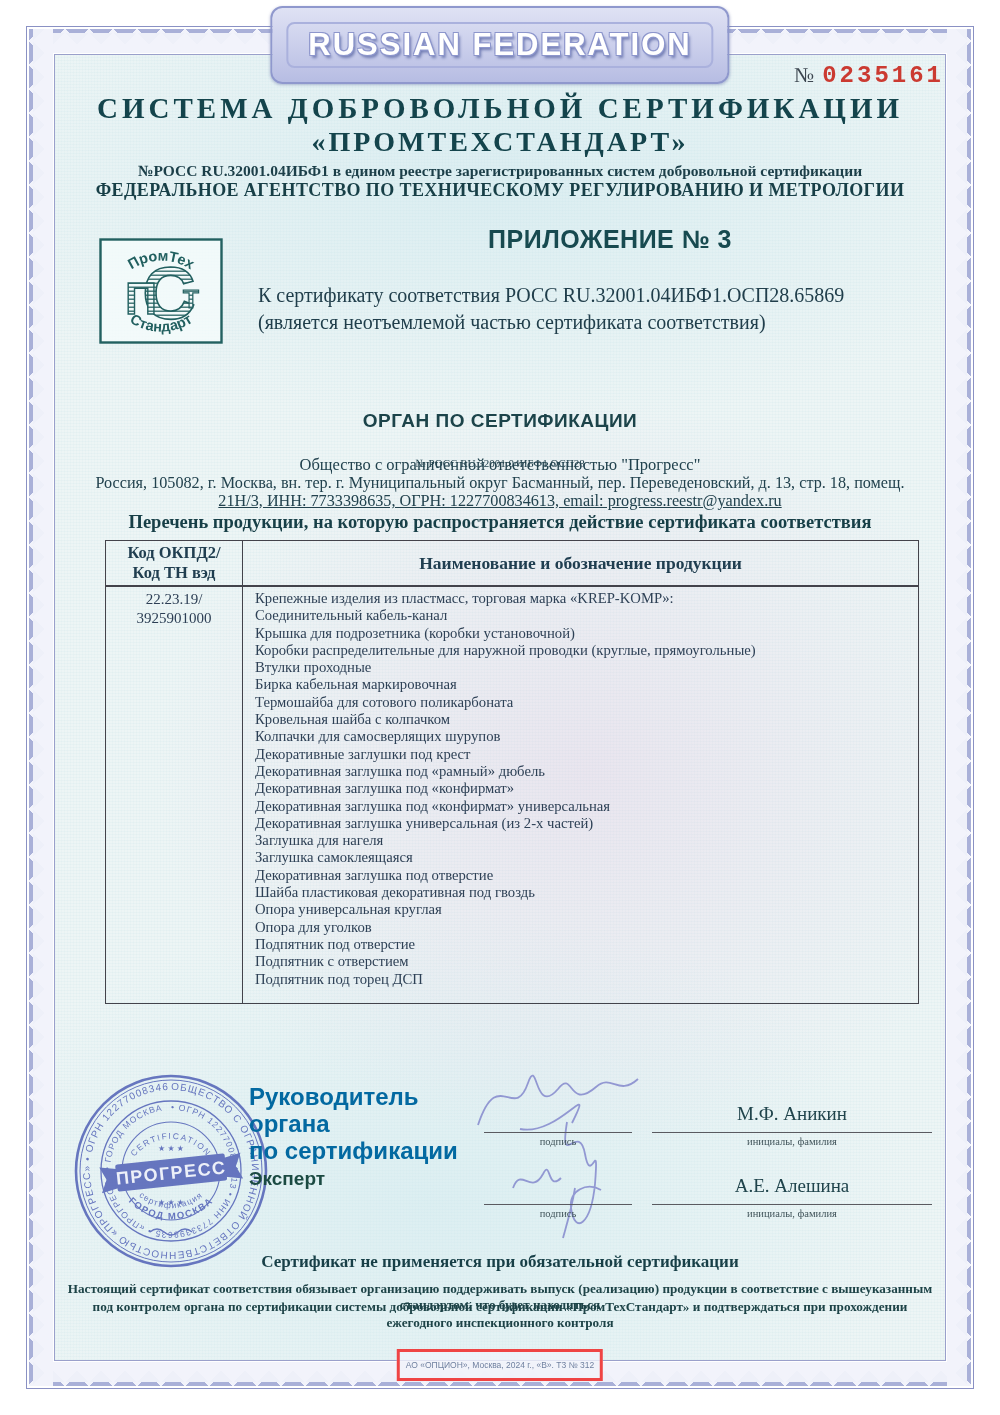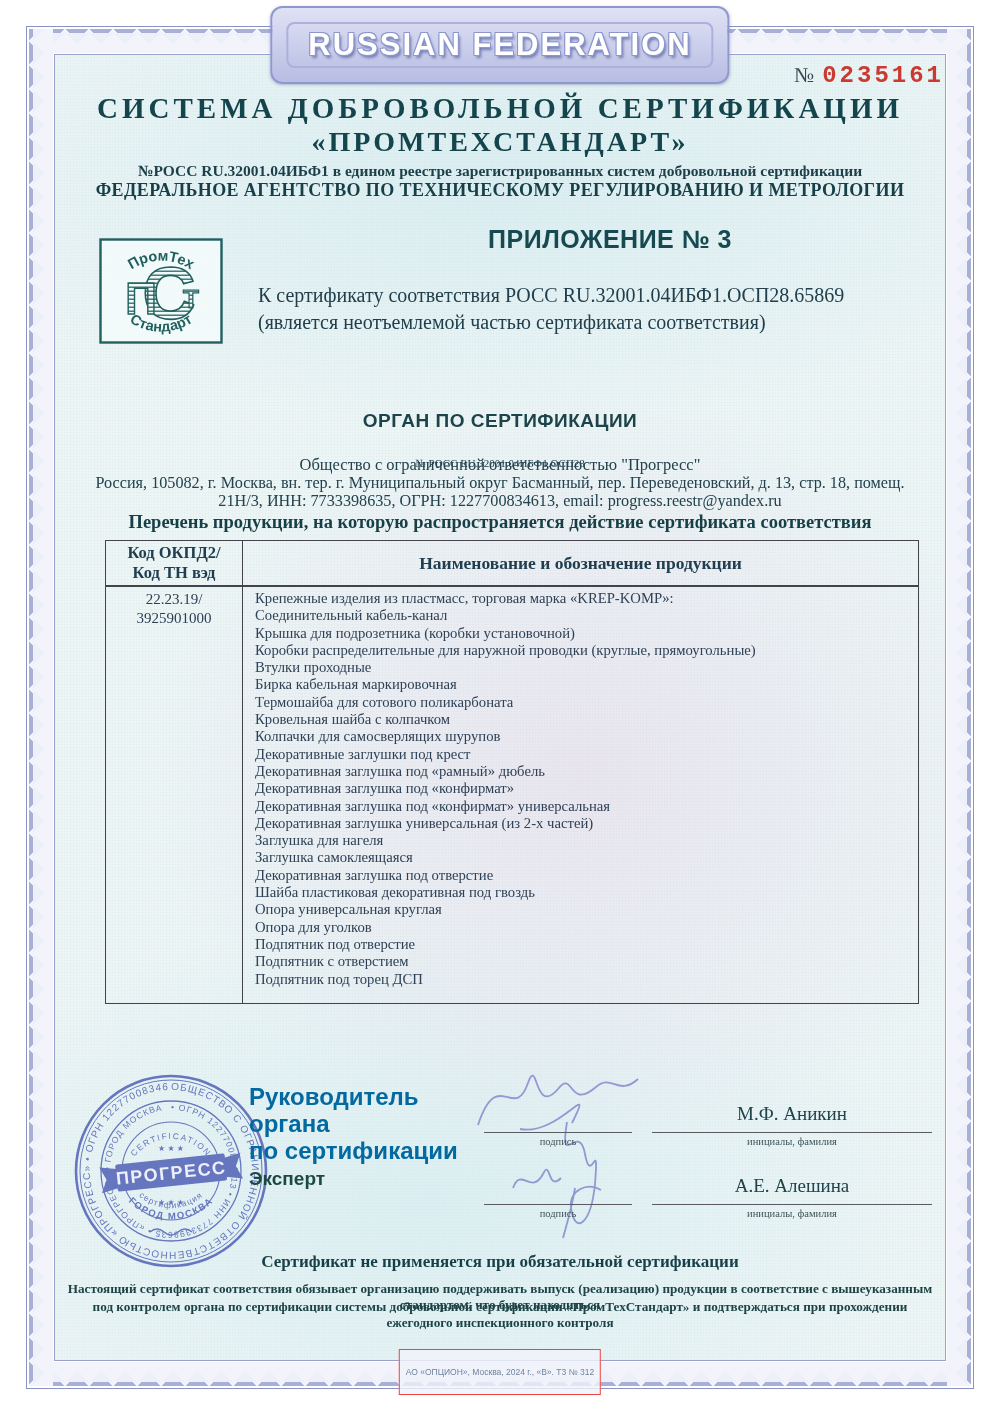--- a/index.html
+++ b/index.html
@@ -59,21 +59,21 @@
      font-family:"Liberation Sans",sans-serif;font-weight:bold;font-size:25px;color:#174a50;letter-spacing:.5px;}
   .logo-box{left:99px;top:238px;}
   .to-cert{left:258px;top:284px;font-size:20px;color:#203e4b;}
   .to-cert-note{left:258px;top:311px;font-size:20px;color:#203e4b;}
   .validity{left:258px;top:356px;font-size:20px;color:#203e4b;}
   
   .organ-title{top:410px;font-family:"Liberation Sans",sans-serif;font-weight:bold;font-size:19px;color:#1c444a;letter-spacing:.5px;}
   .organ-number{top:436px;font-size:11px;margin-top:21px;}
   .organ-name{top:455px;font-size:16.5px;}
   .organ-addr1{top:474px;font-size:16.2px;}
-  .organ-addr2{top:492px;font-size:16.2px;}
+  .organ-addr2{top:492px;font-size:16.2px;text-decoration:underline;}
   .products-heading{top:512px;font-weight:bold;font-size:18.5px;color:#173f47;}
   
   .ptable{left:105px;top:540px;width:812px;border:1.6px solid #43434b;}
   .pt-row{display:flex;}
   .pt-head{border-bottom:2.6px solid #43434b;min-height:42px;align-items:center;}
   .pt-col-code{width:136px;border-right:1.4px solid #43434b;text-align:center;flex-shrink:0;}
   .pt-col-name{flex:1;}
   .pt-head .pt-col-code{font-weight:bold;font-size:16.5px;color:#203e50;line-height:20px;padding:2px 0;align-self:stretch;display:flex;flex-direction:column;justify-content:center;}
   .pt-head .pt-col-name{font-weight:bold;font-size:17.5px;color:#203e50;text-align:center;}
   .pt-body{height:416px;}
@@ -98,21 +98,21 @@
   .name2{left:652px;top:1175px;width:280px;}
   .sig-stroke{pointer-events:none;}
   .sigsvg1{left:468px;top:1045px;}
   .sigsvg2{left:505px;top:1092px;}
   .stamp{left:72px;top:1072px;opacity:.88;}
   
   .restriction{top:1252px;font-weight:bold;font-size:17px;color:#173f47;}
   .note1{left:60px;width:880px;top:1281px;text-align:center;font-weight:bold;font-size:13.2px;color:#1d4347;}
   .note2{left:60px;width:880px;top:1299px;text-align:center;font-weight:bold;font-size:13.2px;color:#1d4347;}
   .printer-mark{top:1349px;left:50%;transform:translateX(-50%);font-family:"Liberation Sans",sans-serif;
-     font-size:8.5px;color:#7081a0;border:1px solid #ef4444;padding:17px 6px;background:rgba(240,242,250,.8);white-space:nowrap;z-index:3;}
+     font-size:8.5px;color:#7081a0;border:3px solid #ef4444;padding:8px 6px;background:rgba(240,242,250,.8);white-space:nowrap;z-index:3;}
   svg text{font-family:"Liberation Sans",sans-serif;}
 </style>
 </head>
 <body>
 
 <div class="page">
   <div class="content-bg"></div>
   <div class="band band-top"></div>
   <div class="band band-bottom"></div>
   <div class="band band-left"></div>

